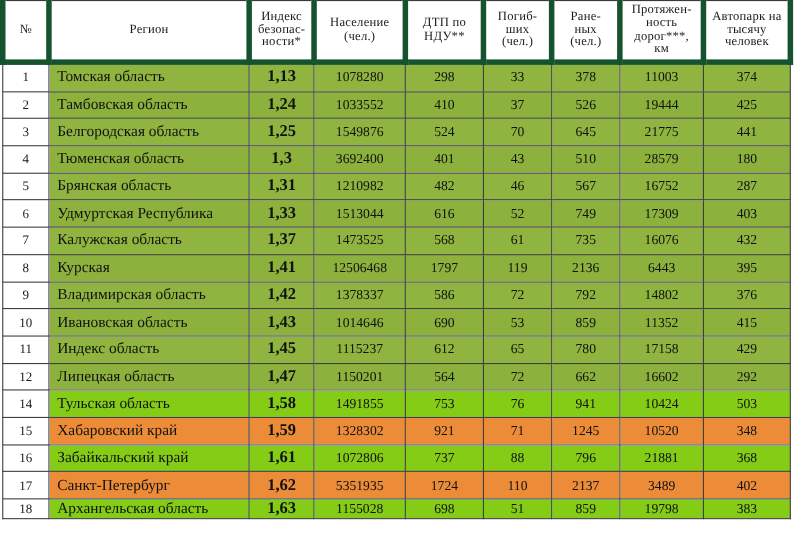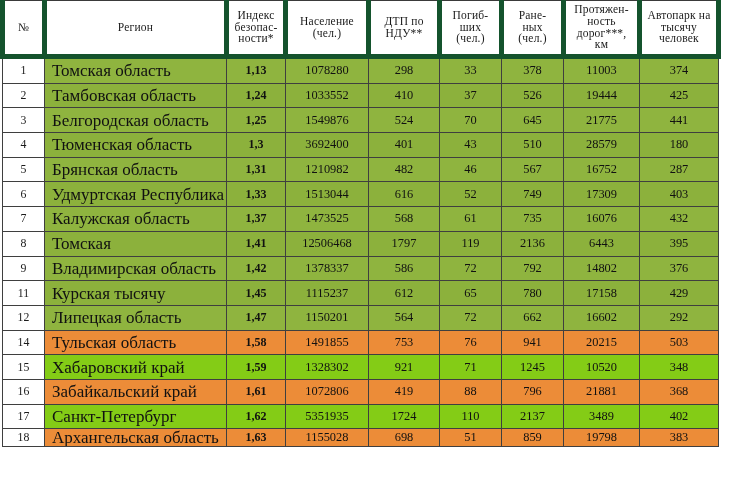--- a/index.html
+++ b/index.html
@@ -74,26 +74,26 @@
 
   tbody td.num {
     background: #ffffff;
     font-size: 11.8px;
     color: #1a1a1a;
   }
 
   tbody td.region {
     text-align: left;
     padding-left: 7px;
-    font-size: 17px;
+    font-size: 14px;
   }
 
   tbody td.idx {
     font-weight: bold;
-    font-size: 12px;
+    font-size: 15px;
   }
 
   
   tr.band-green td:not(.num) {
     background: #8fb43f;
   }
   tr.band-orange td:not(.num) {
     background: #84cc16;
   }
 
@@ -253,43 +253,54 @@
           <td class="idx">1,37</td>
           <td class="">1473525</td>
           <td class="">568</td>
           <td class="">61</td>
           <td class="">735</td>
           <td class="">16076</td>
           <td class="">432</td>
         </tr>
         <tr class="band-green">
           <td class="num">8</td>
-          <td class="region">Томская</td>
+          <td class="region">Курская</td>
           <td class="idx">1,41</td>
           <td class="">12506468</td>
           <td class="">1797</td>
           <td class="">119</td>
           <td class="">2136</td>
           <td class="">6443</td>
           <td class="">395</td>
         </tr>
         <tr class="band-green">
           <td class="num">9</td>
           <td class="region">Владимирская область</td>
           <td class="idx">1,42</td>
           <td class="">1378337</td>
           <td class="">586</td>
           <td class="">72</td>
           <td class="">792</td>
           <td class="">14802</td>
           <td class="">376</td>
         </tr>
         <tr class="band-green">
+          <td class="num">10</td>
+          <td class="region">Ивановская область</td>
+          <td class="idx">1,43</td>
+          <td class="">1014646</td>
+          <td class="">690</td>
+          <td class="">53</td>
+          <td class="">859</td>
+          <td class="">11352</td>
+          <td class="">415</td>
+        </tr>
+        <tr class="band-green">
           <td class="num">11</td>
-          <td class="region">Курская тысячу</td>
+          <td class="region">Индекс область</td>
           <td class="idx">1,45</td>
           <td class="">1115237</td>
           <td class="">612</td>
           <td class="">65</td>
           <td class="">780</td>
           <td class="">17158</td>
           <td class="">429</td>
         </tr>
         <tr class="band-green">
           <td class="num">12</td>
@@ -303,40 +314,40 @@
           <td class="">292</td>
         </tr>
         <tr class="band-orange">
           <td class="num">14</td>
           <td class="region">Тульская область</td>
           <td class="idx">1,58</td>
           <td class="">1491855</td>
           <td class="">753</td>
           <td class="">76</td>
           <td class="">941</td>
-          <td class="">20215</td>
+          <td class="">10424</td>
           <td class="">503</td>
         </tr>
         <tr class="band-orange">
           <td class="num">15</td>
           <td class="region">Хабаровский край</td>
           <td class="idx">1,59</td>
           <td class="">1328302</td>
           <td class="">921</td>
           <td class="">71</td>
           <td class="">1245</td>
           <td class="">10520</td>
           <td class="">348</td>
         </tr>
         <tr class="band-orange">
           <td class="num">16</td>
           <td class="region">Забайкальский край</td>
           <td class="idx">1,61</td>
           <td class="">1072806</td>
-          <td class="">419</td>
+          <td class="">737</td>
           <td class="">88</td>
           <td class="">796</td>
           <td class="">21881</td>
           <td class="">368</td>
         </tr>
         <tr class="band-orange">
           <td class="num">17</td>
           <td class="region">Санкт-Петербург</td>
           <td class="idx">1,62</td>
           <td class="">5351935</td>

